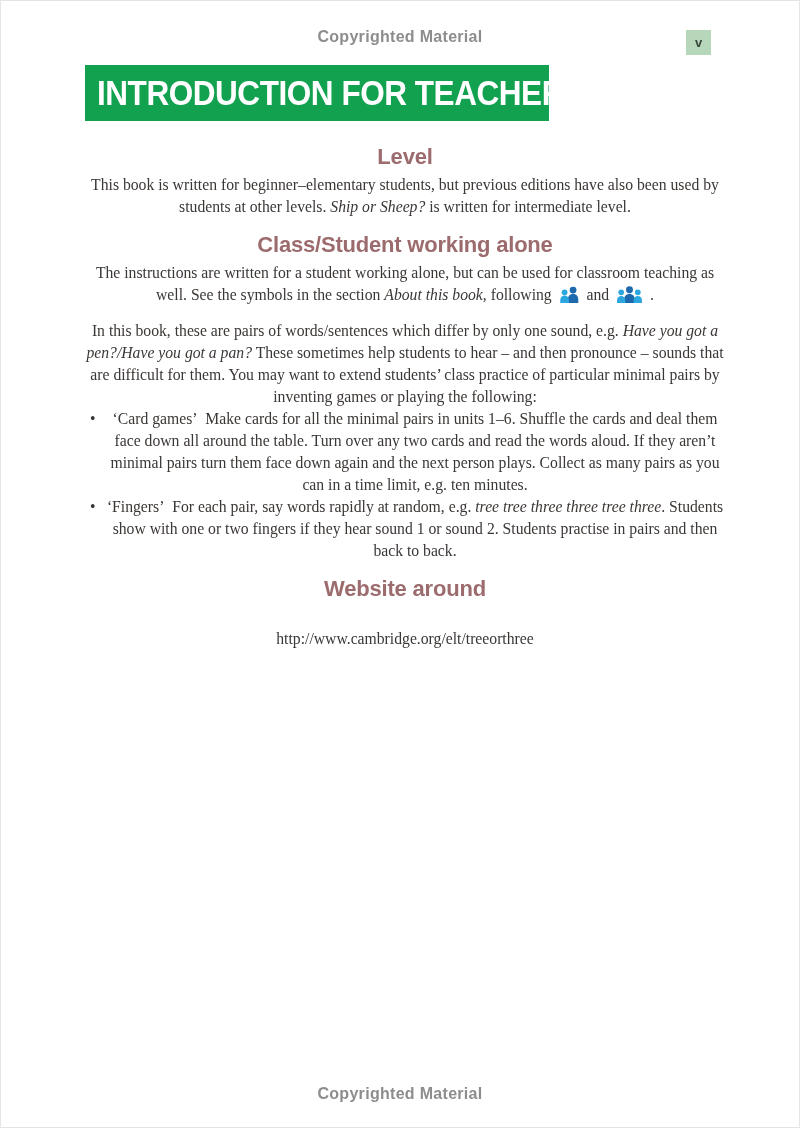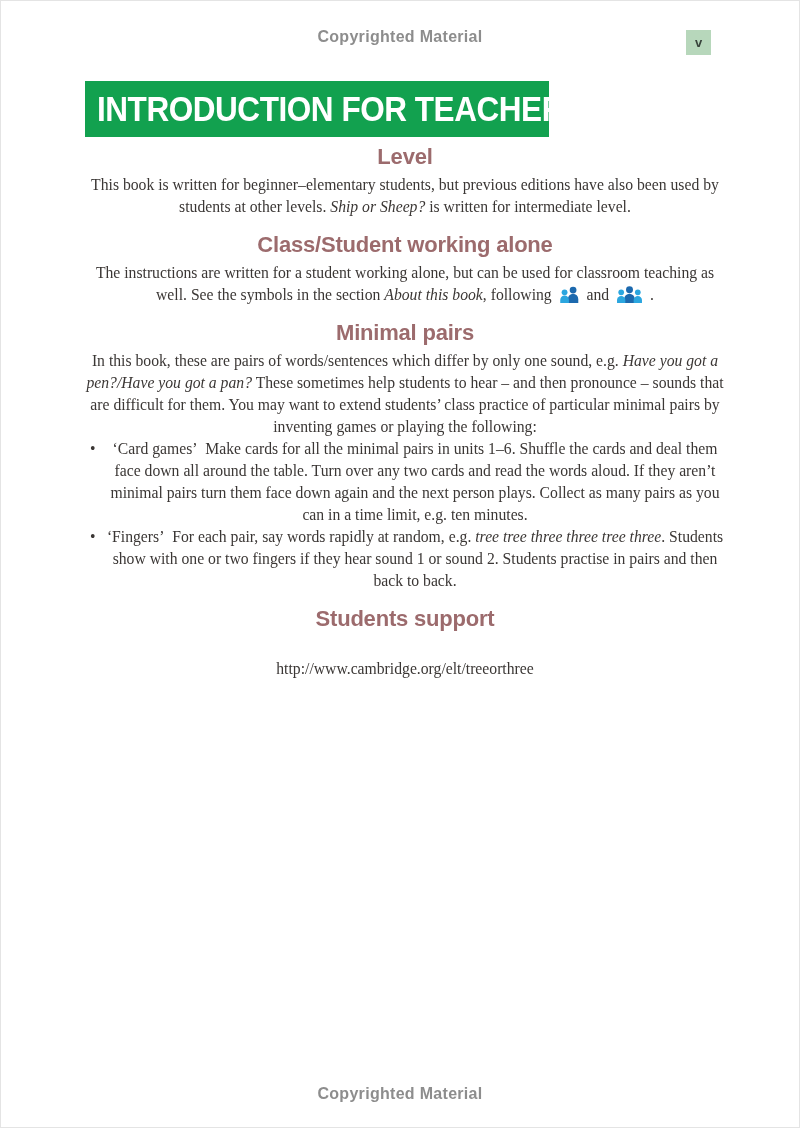--- a/index.html
+++ b/index.html
@@ -25,21 +25,21 @@
   }
   .copyright.top{top:27px;}
   .copyright.bottom{top:1084px;}
   .page-badge{
     position:absolute;top:29px;right:88px;width:25px;height:25px;
     background:var(--badge-bg);color:var(--badge-text);
     font-family:"Liberation Sans",sans-serif;font-weight:700;font-size:13px;
     text-align:center;line-height:25px;
   }
   .banner{
-    position:absolute;left:84px;top:80px;width:464px;height:56px;
+    position:absolute;left:84px;top:64px;width:464px;height:56px;
     background:var(--banner-bg);display:flex;align-items:center;
   }
   .banner-text{
     display:inline-block;margin-left:12px;
     font-family:"Liberation Sans",sans-serif;font-weight:700;font-size:35px;
     color:var(--banner-text);letter-spacing:-.5px;white-space:nowrap;
     transform:scaleX(.9);transform-origin:left center;
   }
   .content{position:absolute;left:84px;top:143px;width:640px;}
   .section{margin:0 0 14px 0;text-align:center;}
@@ -89,27 +89,26 @@
             </svg></span><span> and </span><span class="inline-icon"><svg width="29" height="17" viewBox="0 0 30 18">
               <circle cx="15" cy="4" r="3.7" fill="#1c69ae"></circle>
               <path d="M9.4 18 v-4.3 a5.6 5.6 0 0 1 11.2 0 V18 Z" fill="#1c69ae"></path>
               <circle cx="6.2" cy="6.7" r="3" fill="#2ba6df"></circle>
               <path d="M1.8 18 v-3.1 a4.4 4.4 0 0 1 8.8 0 V18 Z" fill="#2ba6df"></path>
               <circle cx="23.8" cy="6.7" r="3" fill="#2ba6df"></circle>
               <path d="M19.4 18 v-3.1 a4.4 4.4 0 0 1 8.8 0 V18 Z" fill="#2ba6df"></path>
             </svg></span><span> .</span></p>
       </section>
       <section class="section">
-        <h2 class="heading">Minimal pairs</h2>
         <p class="body-block para"><span>In this book, these are pairs of words/sentences which differ by only one sound, e.g. </span><em>Have you got a pen?/Have you got a pan?</em><span> These sometimes help students to hear – and then pronounce – sounds that are difficult for them. You may want to extend students’ class practice of particular minimal pairs by inventing games or playing the following:</span></p>
         <ul class="body-block bullets">
           <li><span>‘Card games’ Make cards for all the minimal pairs in units 1–6. Shuffle the cards and deal them face down all around the table. Turn over any two cards and read the words aloud. If they aren’t minimal pairs turn them face down again and the next person plays. Collect as many pairs as you can in a time limit, e.g. ten minutes.</span></li>
           <li><span>‘Fingers’ For each pair, say words rapidly at random, e.g. </span><em>tree tree three three tree three</em><span>. Students show with one or two fingers if they hear sound 1 or sound 2. Students practise in pairs and then back to back.</span></li>
         </ul>
       </section>
       <section class="section">
-        <h2 class="heading">Students support</h2>
+        <h2 class="heading">Website around</h2>
         <p class="body-block para"><br><span>http://www.cambridge.org/elt/treeorthree</span></p>
       </section>
     </div>
 
   <div class="copyright bottom">Copyrighted Material</div>
 </div>
 
 </body></html>

